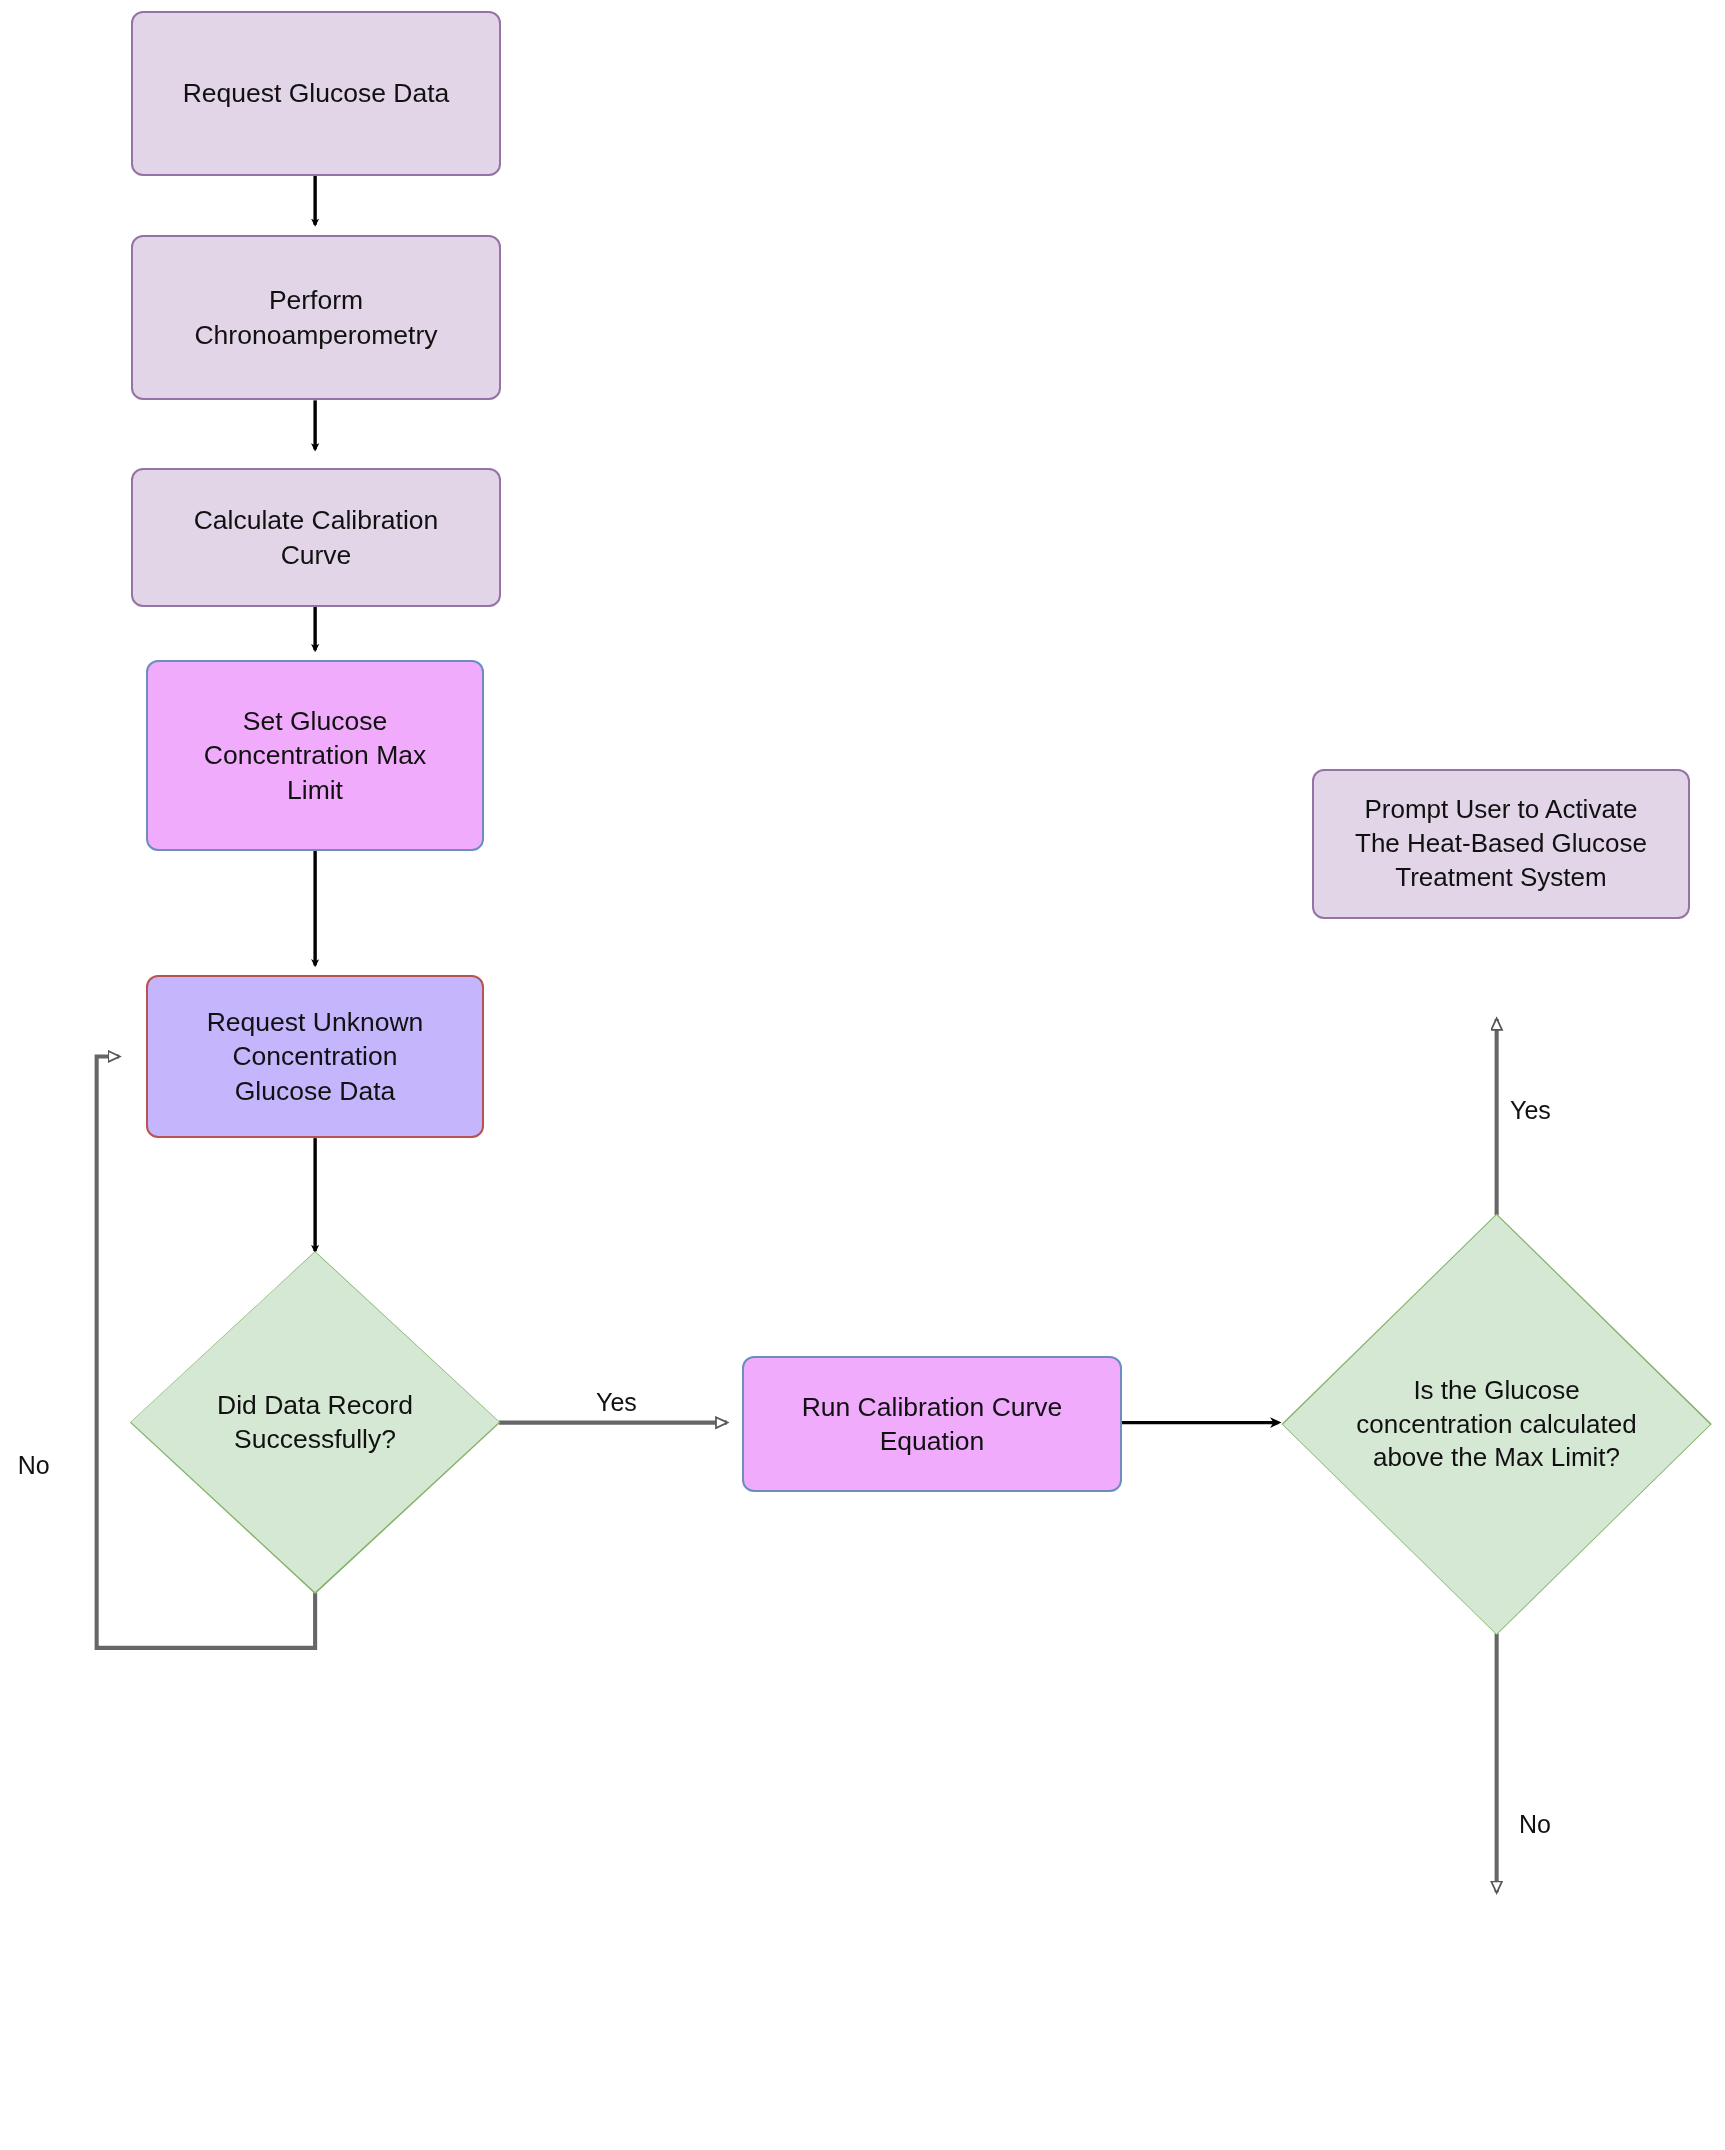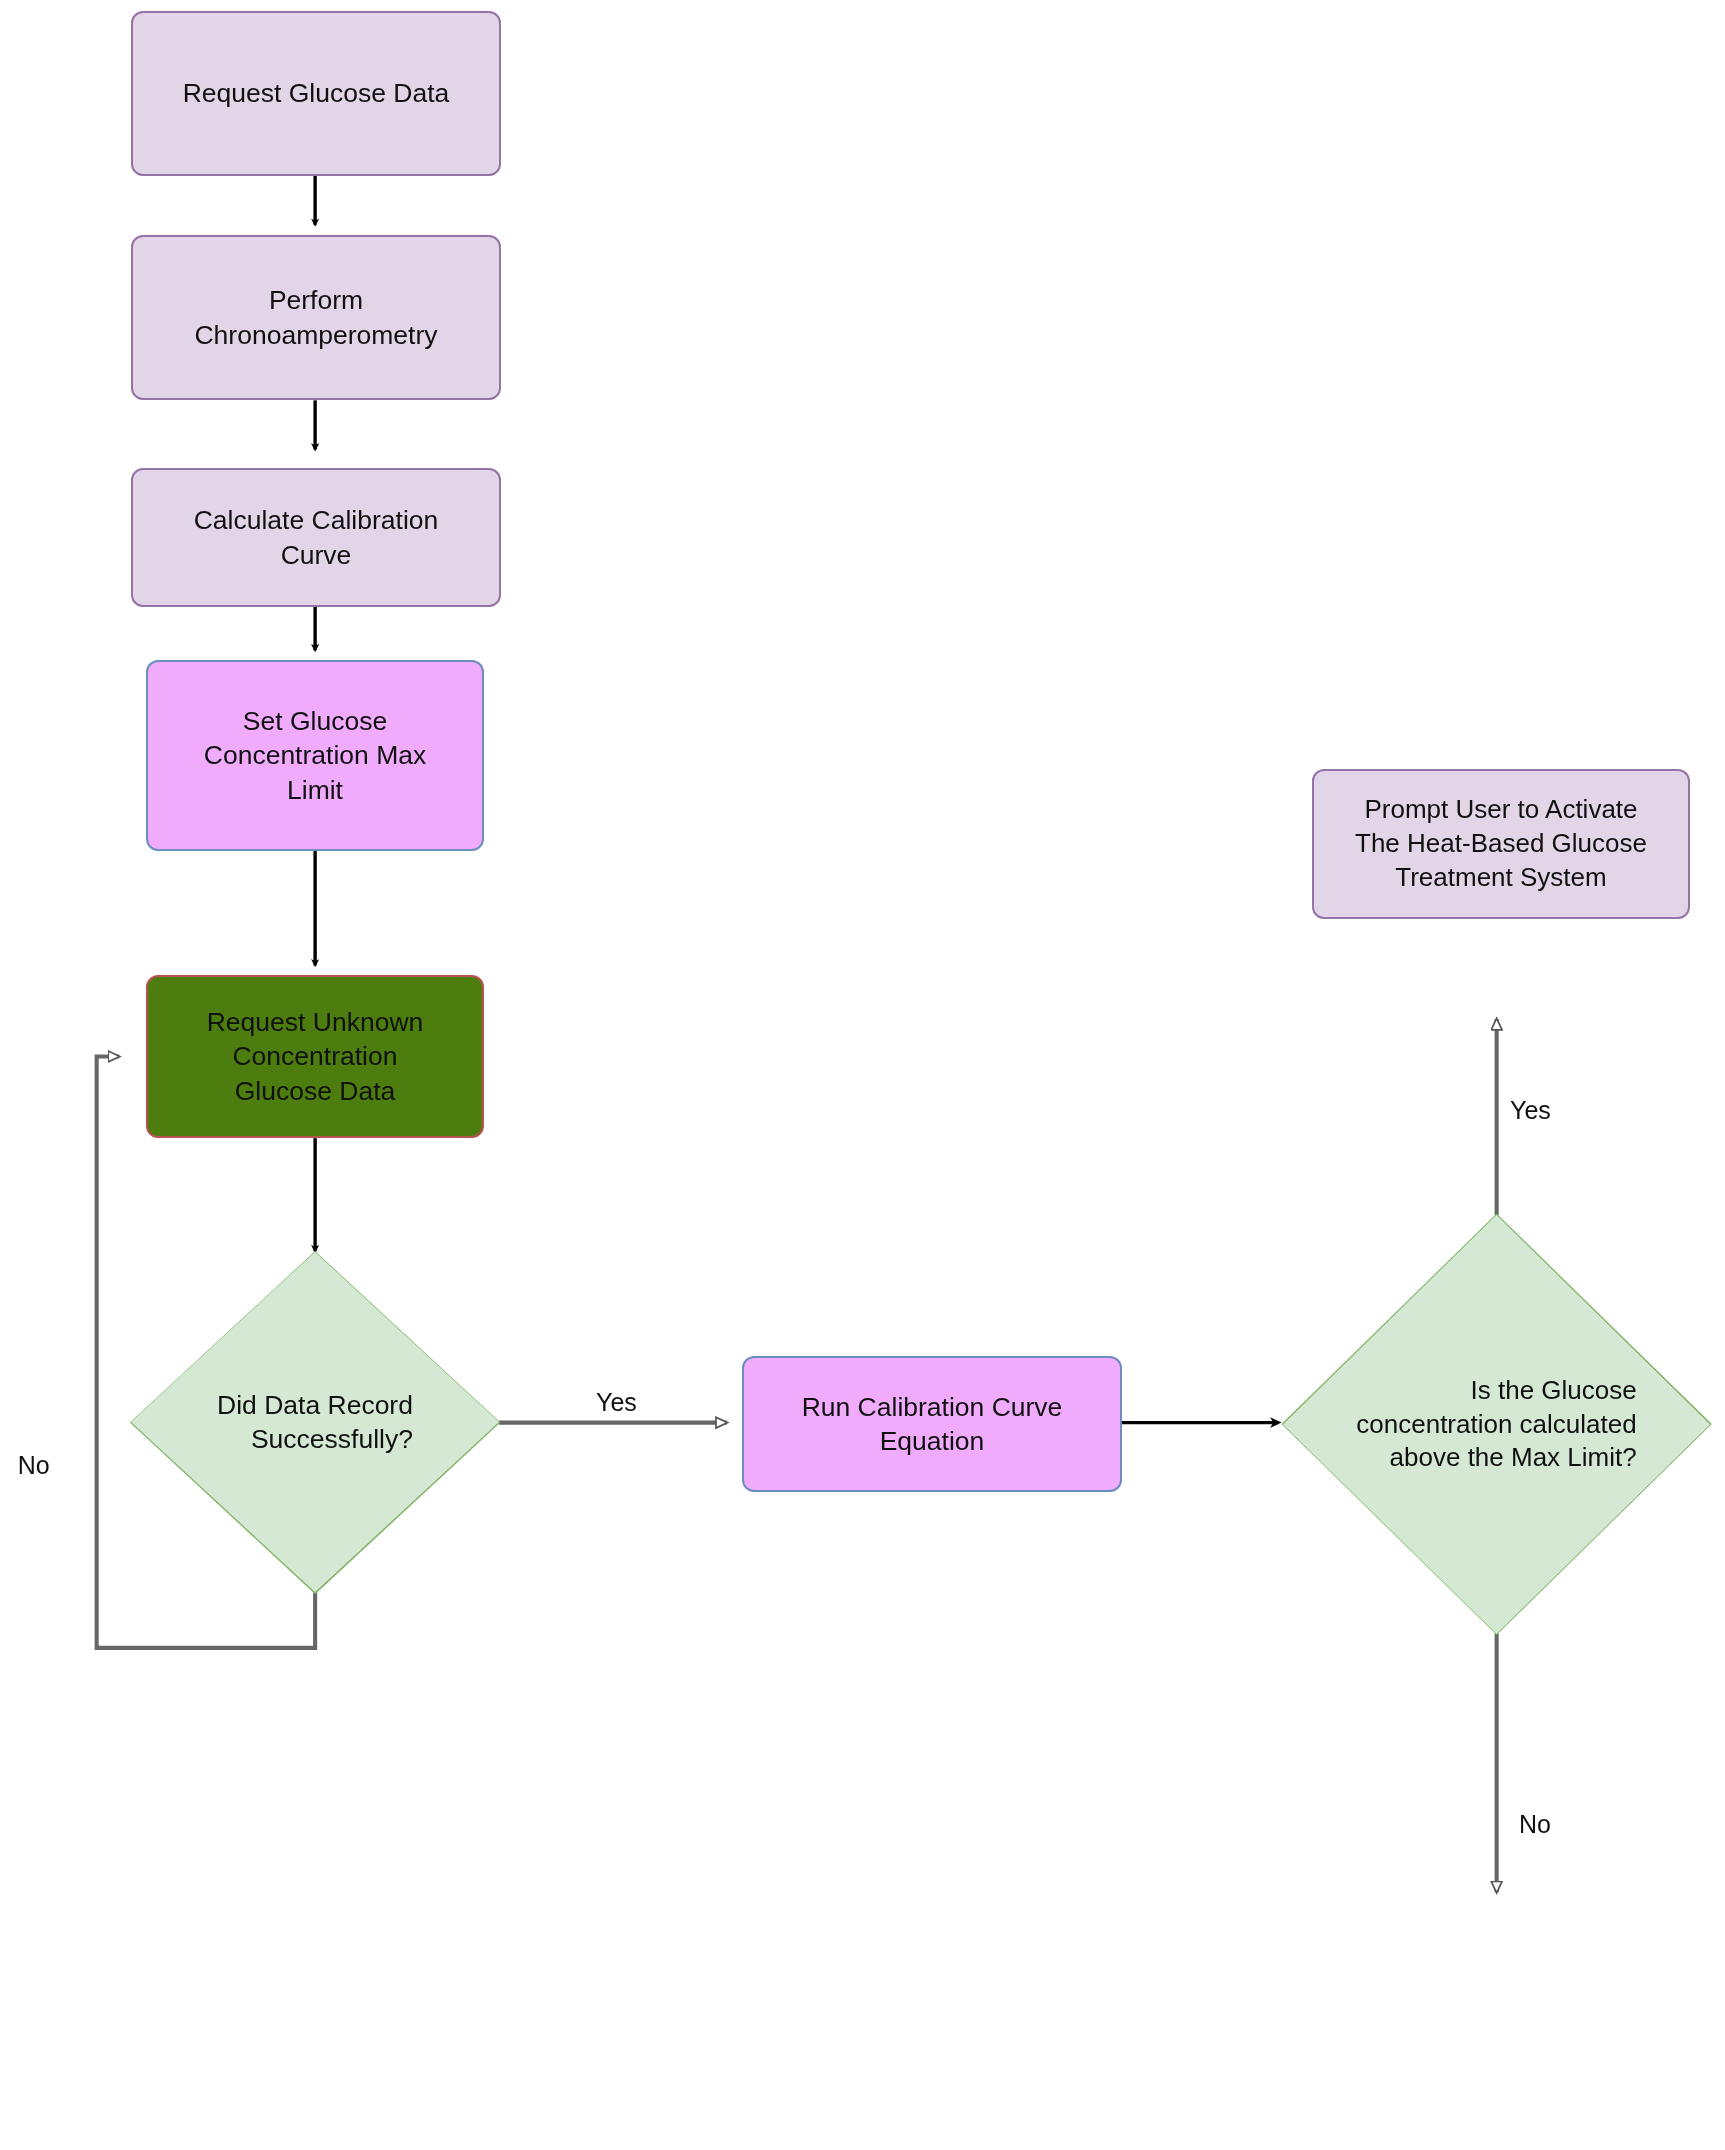--- a/index.html
+++ b/index.html
@@ -5,29 +5,29 @@
   html,body{margin:0;padding:0;background:#ffffff;}
   body{font-family:"Liberation Sans","DejaVu Sans",sans-serif;}
   #stage{position:relative;width:1726px;height:2151px;background:#fff;overflow:hidden;}
   svg.edges{position:absolute;left:0;top:0;width:1726px;height:2151px;pointer-events:none;}
 
   .node{position:absolute;box-sizing:border-box;display:flex;align-items:center;justify-content:center;
         text-align:center;line-height:1.30;color:#111111;}
   .rect{border-radius:12px;border-width:2px;border-style:solid;}
   .purple{background:#e1d5e7;border-color:#9673a6;}
   .blue{background:#f0abfc;border-color:#6c8ebf;}
-  .pink{background:#4d7c0f;border-color:#b85450;}
+  .pink{background:#c4b5fd;border-color:#b85450;}
   .node .lbl{padding:0 9.5px;white-space:pre-line;}
 
   .diamond{position:absolute;}
   .diamond .shape{position:absolute;left:0;top:0;width:100%;height:100%;
       background:#d5e8d4;border:0;
       clip-path:polygon(50% 0,100% 50%,50% 100%,0 50%);}
   .diamond .dlbl{position:absolute;left:0;top:0;width:100%;height:100%;
-      display:flex;align-items:center;justify-content:center;text-align:right;
+      display:flex;align-items:center;justify-content:center;text-align:center;
       color:#111111;line-height:1.30;white-space:pre-line;}
 
   .edgelabel{position:absolute;color:#111111;white-space:nowrap;}
 </style>
 </head>
 <body>
 
 <div id="stage">
 
   <svg class="edges" viewBox="0 0 2536 3160">

